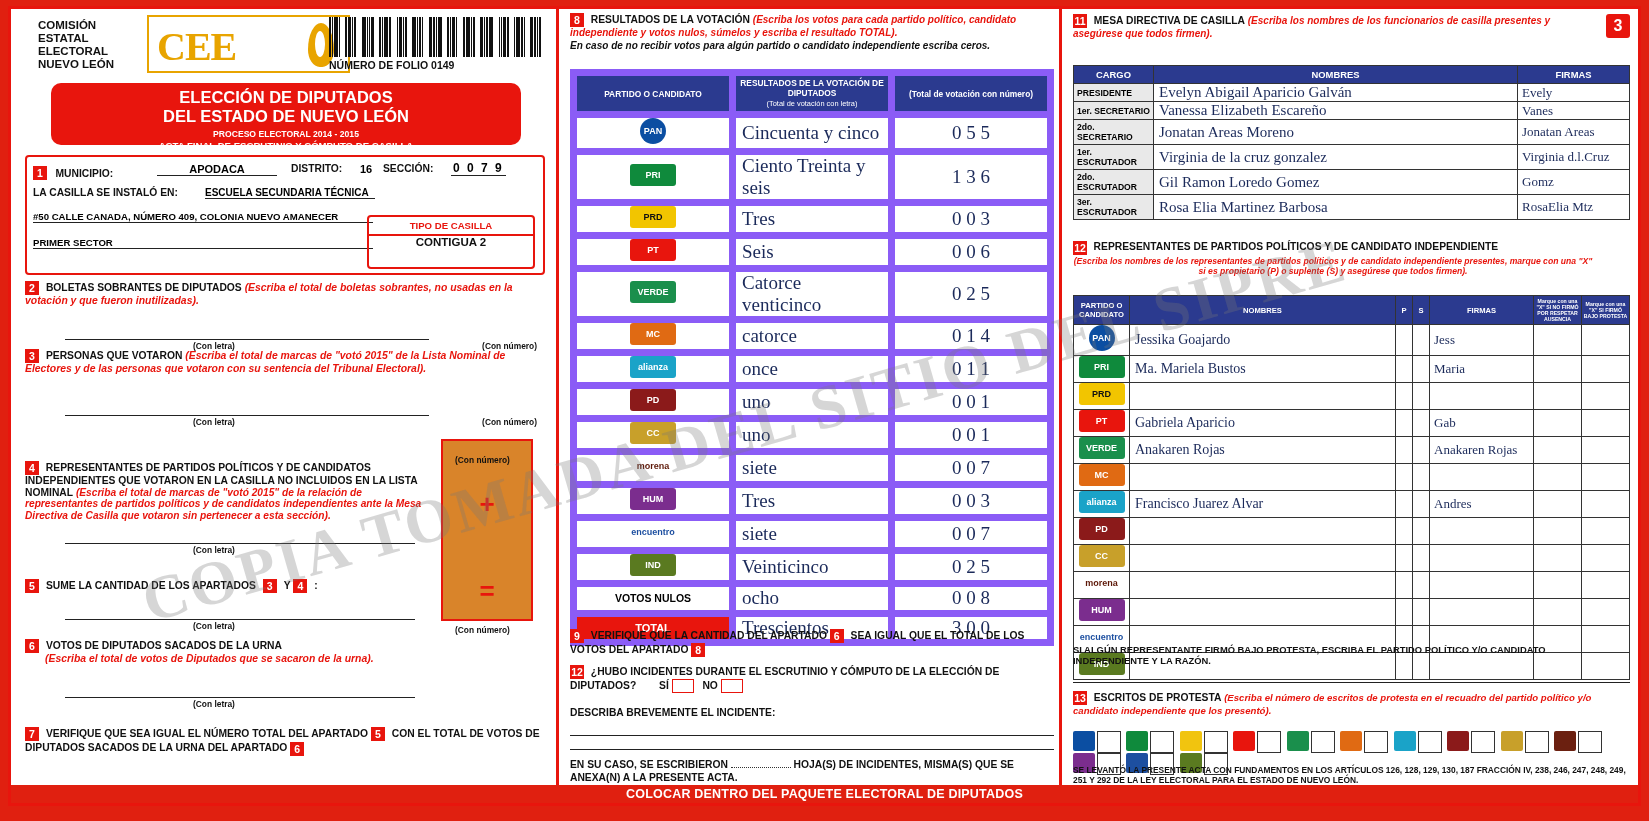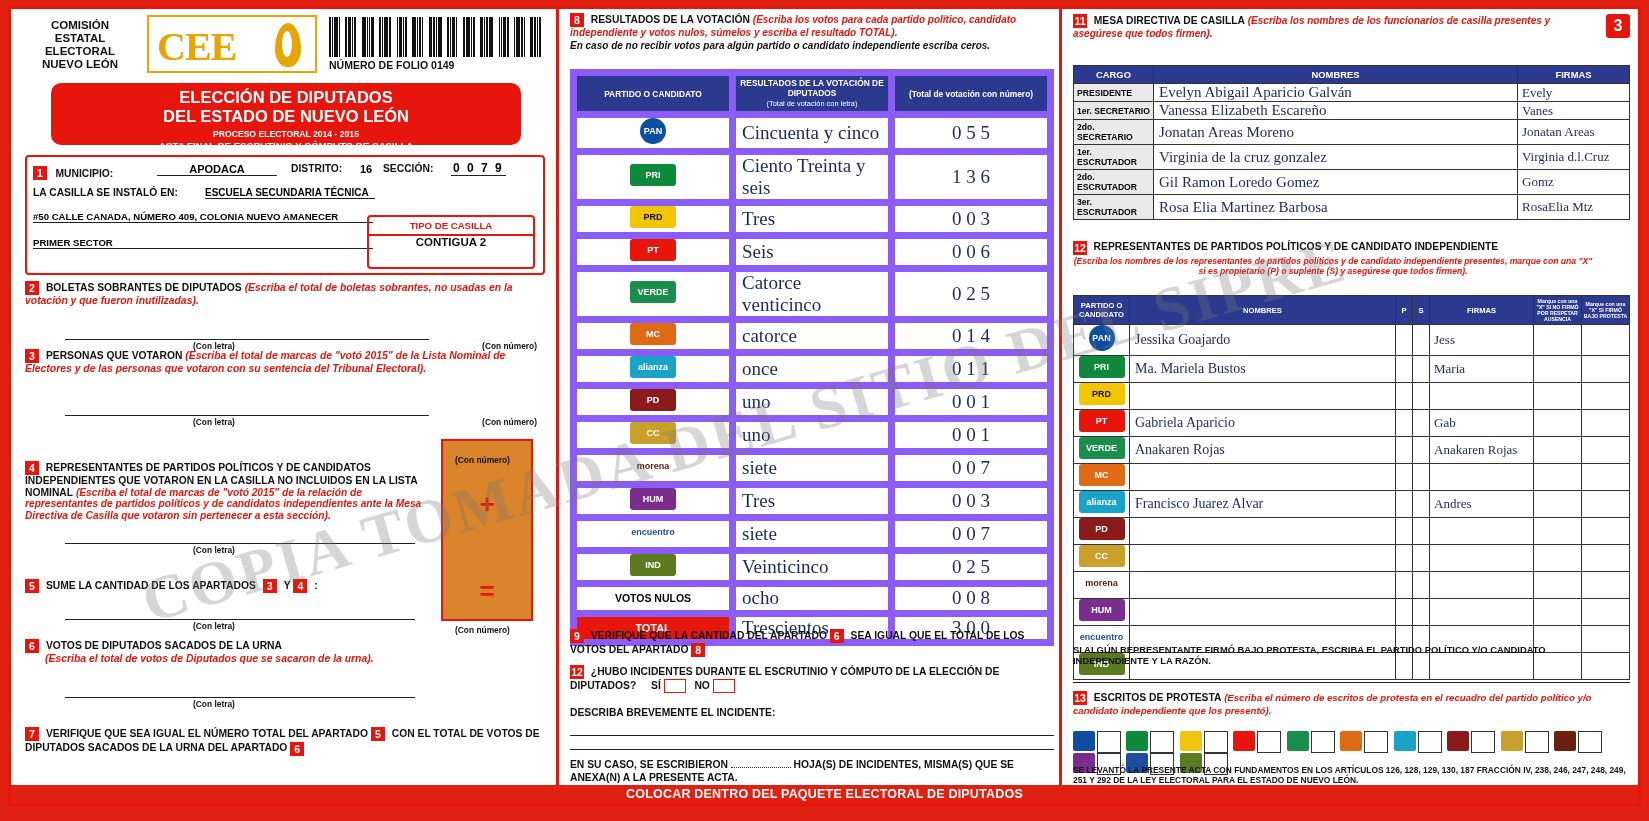--- a/index.html
+++ b/index.html
@@ -30,25 +30,25 @@
   
   .num {
     display:inline-block; width:14px; height:14px; background:#e8150d; color:#fff;
     font-size:10.5px; font-weight:bold; text-align:center; line-height:14px;
     vertical-align:middle; margin-right:4px;
   }
 
   
   .cee-head { position:absolute; left:6px; top:4px; width:536px; height:66px; }
   .cee-title {
-    position:absolute; left:8px; top:6px; width:110px;
-    font-size:11.5px; font-weight:bold; line-height:13px; color:#111;text-align:center;
+    position:absolute; left:21px; top:6px; width:110px;
+    font-size:11.5px; font-weight:bold; line-height:13px; color:#111;
   }
   .cee-logo {
-    position:absolute; left:130px; top:2px; width:170px; height:58px;
+    position:absolute; left:130px; top:2px; width:203px; height:58px;
     border:2px solid #e8a400; background:#fff;
   }
   .cee-logo .word {
     position:absolute; left:8px; top:6px; font-size:40px; font-weight:bold;
     color:#e8a400; letter-spacing:-1px; font-family:"Liberation Serif", serif;
   }
   .cee-logo .flame {
     position:absolute; right:14px; top:6px; width:26px; height:44px;
     background:#e8a400; border-radius:50% 50% 45% 45%/60% 60% 40% 40%;
   }
@@ -413,21 +413,21 @@
       <span class="smallcap">VERIFIQUE QUE LA CANTIDAD DEL APARTADO</span>
       <span class="num">6</span>
       <span class="smallcap">SEA IGUAL QUE EL TOTAL DE LOS VOTOS DEL APARTADO</span>
       <span class="num">8</span>
     </div>
 
     <div style="position:absolute;left:8px;top:656px;width:484px;">
       <div style="font-size:10.2px;line-height:12.6px;">
         <span class="num">12</span>
         <span class="smallcap">¿HUBO INCIDENTES DURANTE EL ESCRUTINIO Y CÓMPUTO DE LA ELECCIÓN DE DIPUTADOS?</span>
-        <span class="smallcap" style="margin-left:12px">SÍ</span>
+        <span class="smallcap" style="margin-left:20px">SÍ</span>
         <span class="ckbox"></span>
         <span class="smallcap" style="margin-left:6px">NO</span>
         <span class="ckbox"></span>
       </div>
       <div class="smallcap" style="margin-top:14px">DESCRIBA BREVEMENTE EL INCIDENTE:</div>
       <div style="border-bottom:1px solid #222;height:14px;margin-top:4px"></div>
       <div style="border-bottom:1px solid #222;height:14px;"></div>
       <div style="margin-top:8px;font-size:10.2px;line-height:13px;">
         <span class="smallcap">EN SU CASO, SE ESCRIBIERON</span>
         <span class="dots" style="width:60px"></span>

